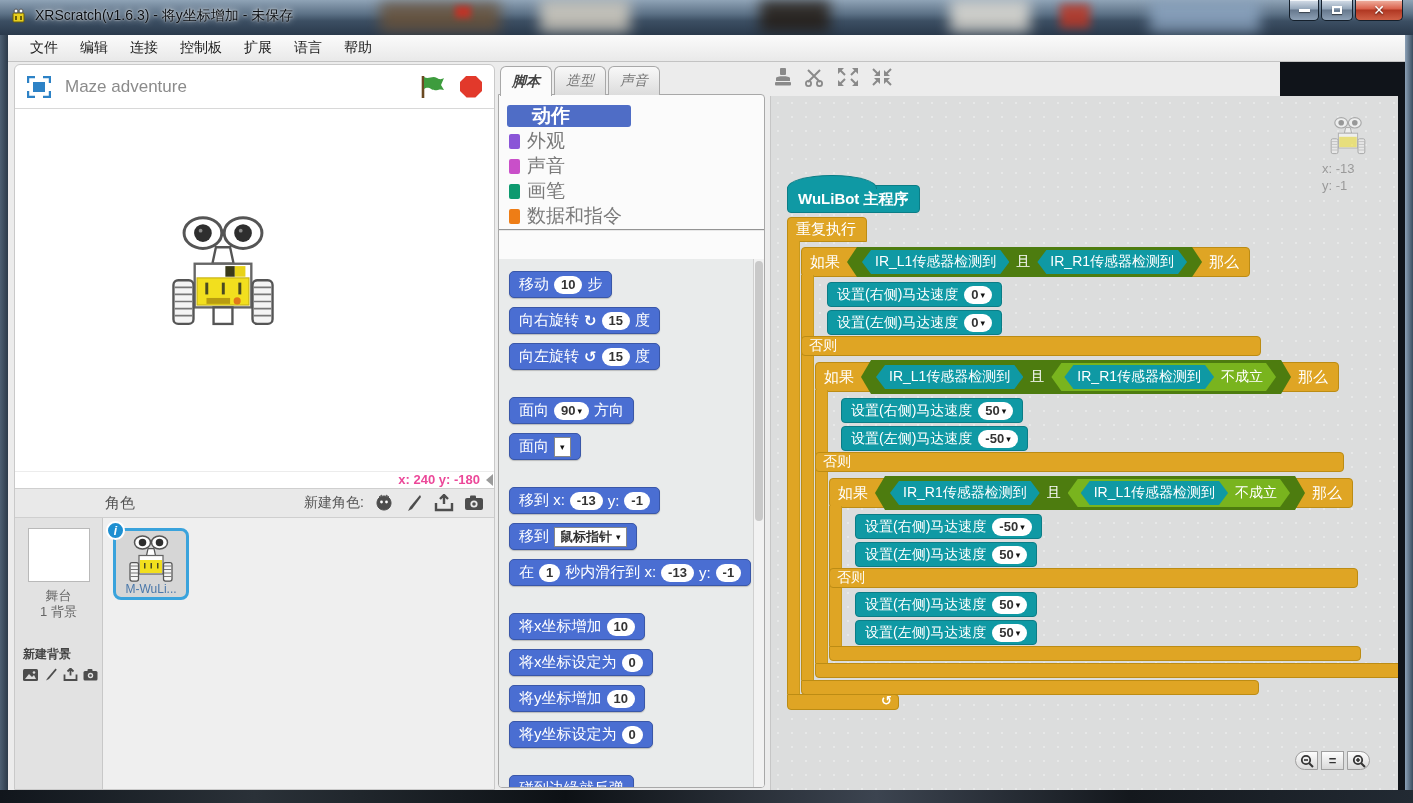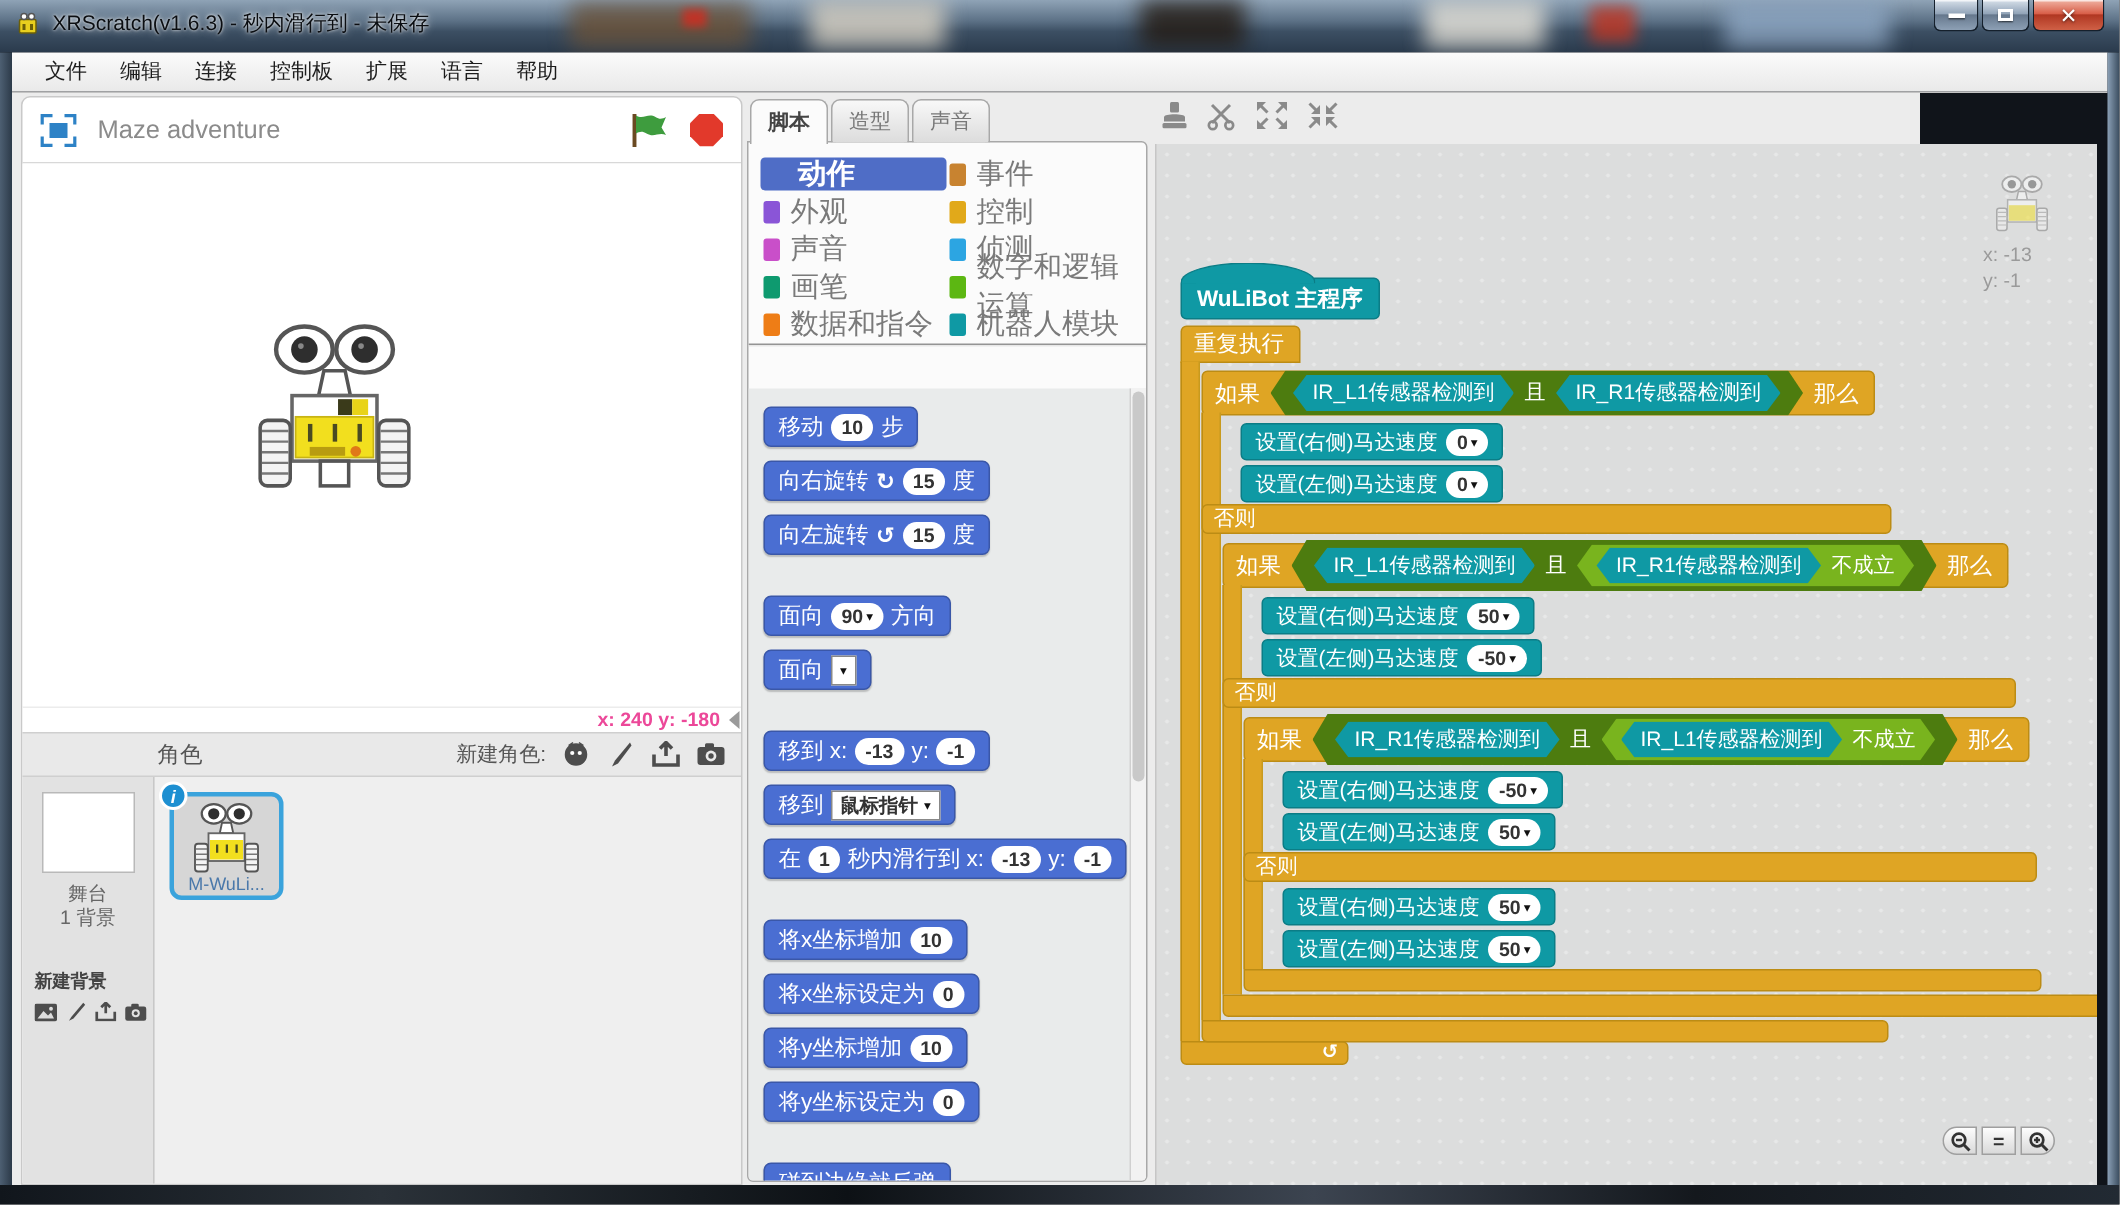--- a/index.html
+++ b/index.html
@@ -59,21 +59,21 @@
 
   #sprite-card { position:absolute; left:98px; top:10px; width:76px; height:72px; background:#d6d6d6; border:3px solid #3aa3dc; border-radius:8px; cursor:pointer; }
   #sprite-card svg { display:block; margin:3px auto 0 auto; }
   #info-badge { position:absolute; left:-10px; top:-10px; width:19px; height:19px; border-radius:50%; background:#1d8fd1; border:2px solid #fff; color:#fff; font-size:12px; font-weight:bold; font-style:italic; display:flex; align-items:center; justify-content:center; cursor:pointer; }
   #sprite-card-name { position:absolute; left:0; right:0; bottom:1px; text-align:center; font-size:12px; color:#4a78aa; }
 
   
   #palette-panel { position:absolute; left:490px; top:4px; width:267px; height:722px; }
   #tabs { position:absolute; left:2px; top:0; display:flex; z-index:2; }
   .tab { width:52px; height:29px; border:1px solid #a8a8a8; border-bottom:none; border-radius:6px 6px 0 0; margin-right:2px;
-    background:linear-gradient(180deg,#f8f8f8,#dcdcdc); font-size:14px; color:#777; display:flex; align-items:center; justify-content:center; cursor:pointer; }
+    background:linear-gradient(180deg,#f8f8f8,#dcdcdc); font-size:14px; color:#777; display:flex; align-items:center; justify-content:center; cursor:pointer;font-style:italic; }
   .tab.sel { background:#fbfbfb; color:#444; font-weight:bold; height:30px; }
   #palette-box { position:absolute; left:0; top:28px; right:0; bottom:0; background:#fbfbfb; border:1px solid #a8a8a8; border-radius:0 4px 4px 4px; overflow:hidden; }
   #cats { padding:10px 8px 6px 8px; display:flex; border-bottom:2px groove #e8e8e8; height:136px; }
   .cat-col { display:flex; flex-direction:column; gap:3px; }
   .cat-col.l { width:124px; } .cat-col.r { flex:1; }
   .cat { display:flex; align-items:center; gap:7px; height:22px; font-size:19px; color:#7a7a7a; cursor:pointer; padding-left:2px; }
   .chip { width:11px; height:15px; border-radius:2px; flex:none; }
   .cat.sel { background:#4f6dc6; border-radius:3px; color:#fff; font-weight:bold; padding-left:25px; }
   #blocks-area { position:absolute; left:0; top:164px; right:0; bottom:0; background:#e9ebeb; padding:12px 0 0 10px; }
   #pal-scroll { position:absolute; right:0; top:164px; bottom:0; width:11px; background:#f2f2f2; border-left:1px solid #d0d0d0; }
@@ -137,21 +137,21 @@
     <div class="blob" style="left:1060px;top:4px;width:30px;height:24px;background:#c23420;filter:blur(5px);"></div>
     <div class="blob" style="left:1150px;top:0;width:110px;height:32px;background:#8fa8c4;"></div>
     <div id="title-row">
       <svg width="17" height="17" viewBox="0 0 17 17">
         <rect x="3" y="5" width="11" height="9" rx="1" fill="#e8cf1e" stroke="#6b5f08"></rect>
         <circle cx="6" cy="3" r="2" fill="#fff" stroke="#555"></circle>
           <circle cx="11" cy="3" r="2" fill="#fff" stroke="#555"></circle>
         <rect x="5" y="8" width="2" height="4" fill="#6b5f08"></rect>
           <rect x="10" y="8" width="2" height="4" fill="#6b5f08"></rect>
       </svg>
-      <span id="win-title">XRScratch(v1.6.3) - 秒内滑行到 - 未保存</span>
+      <span id="win-title">XRScratch(v1.6.3) - 将y坐标增加 - 未保存</span>
     </div>
     <div id="win-controls">
       <div class="wbtn min">
           <div class="minbar"></div>
         </div>
       <div class="wbtn max">
           <div class="maxbox"></div>
         </div>
       <div class="wbtn close">
           <span>✕</span>
@@ -335,42 +335,20 @@
               </div>
             <div class="cat">
                 <span class="chip" style="background:#0e9a6f"></span>
                 <span>画笔</span>
               </div>
             <div class="cat">
                 <span class="chip" style="background:#ee7d16"></span>
                 <span>数据和指令</span>
               </div>
           </div>
-          <div class="cat-col r">
-            <div class="cat">
-                <span class="chip" style="background:#c88330"></span>
-                <span>事件</span>
-              </div>
-            <div class="cat">
-                <span class="chip" style="background:#e1a91a"></span>
-                <span>控制</span>
-              </div>
-            <div class="cat">
-                <span class="chip" style="background:#2ca5e2"></span>
-                <span>侦测</span>
-              </div>
-            <div class="cat">
-                <span class="chip" style="background:#5cb712"></span>
-                <span>数字和逻辑运算</span>
-              </div>
-            <div class="cat">
-                <span class="chip" style="background:#0f99a4"></span>
-                <span>机器人模块</span>
-              </div>
-          </div>
         </div>
 
         <div id="blocks-area">
           <div class="pb-row"><div class="pb">
             <span>移动</span>
             <span class="pill">
                   <span>10</span>
                 </span>
             <span>步</span>
           </div></div>

